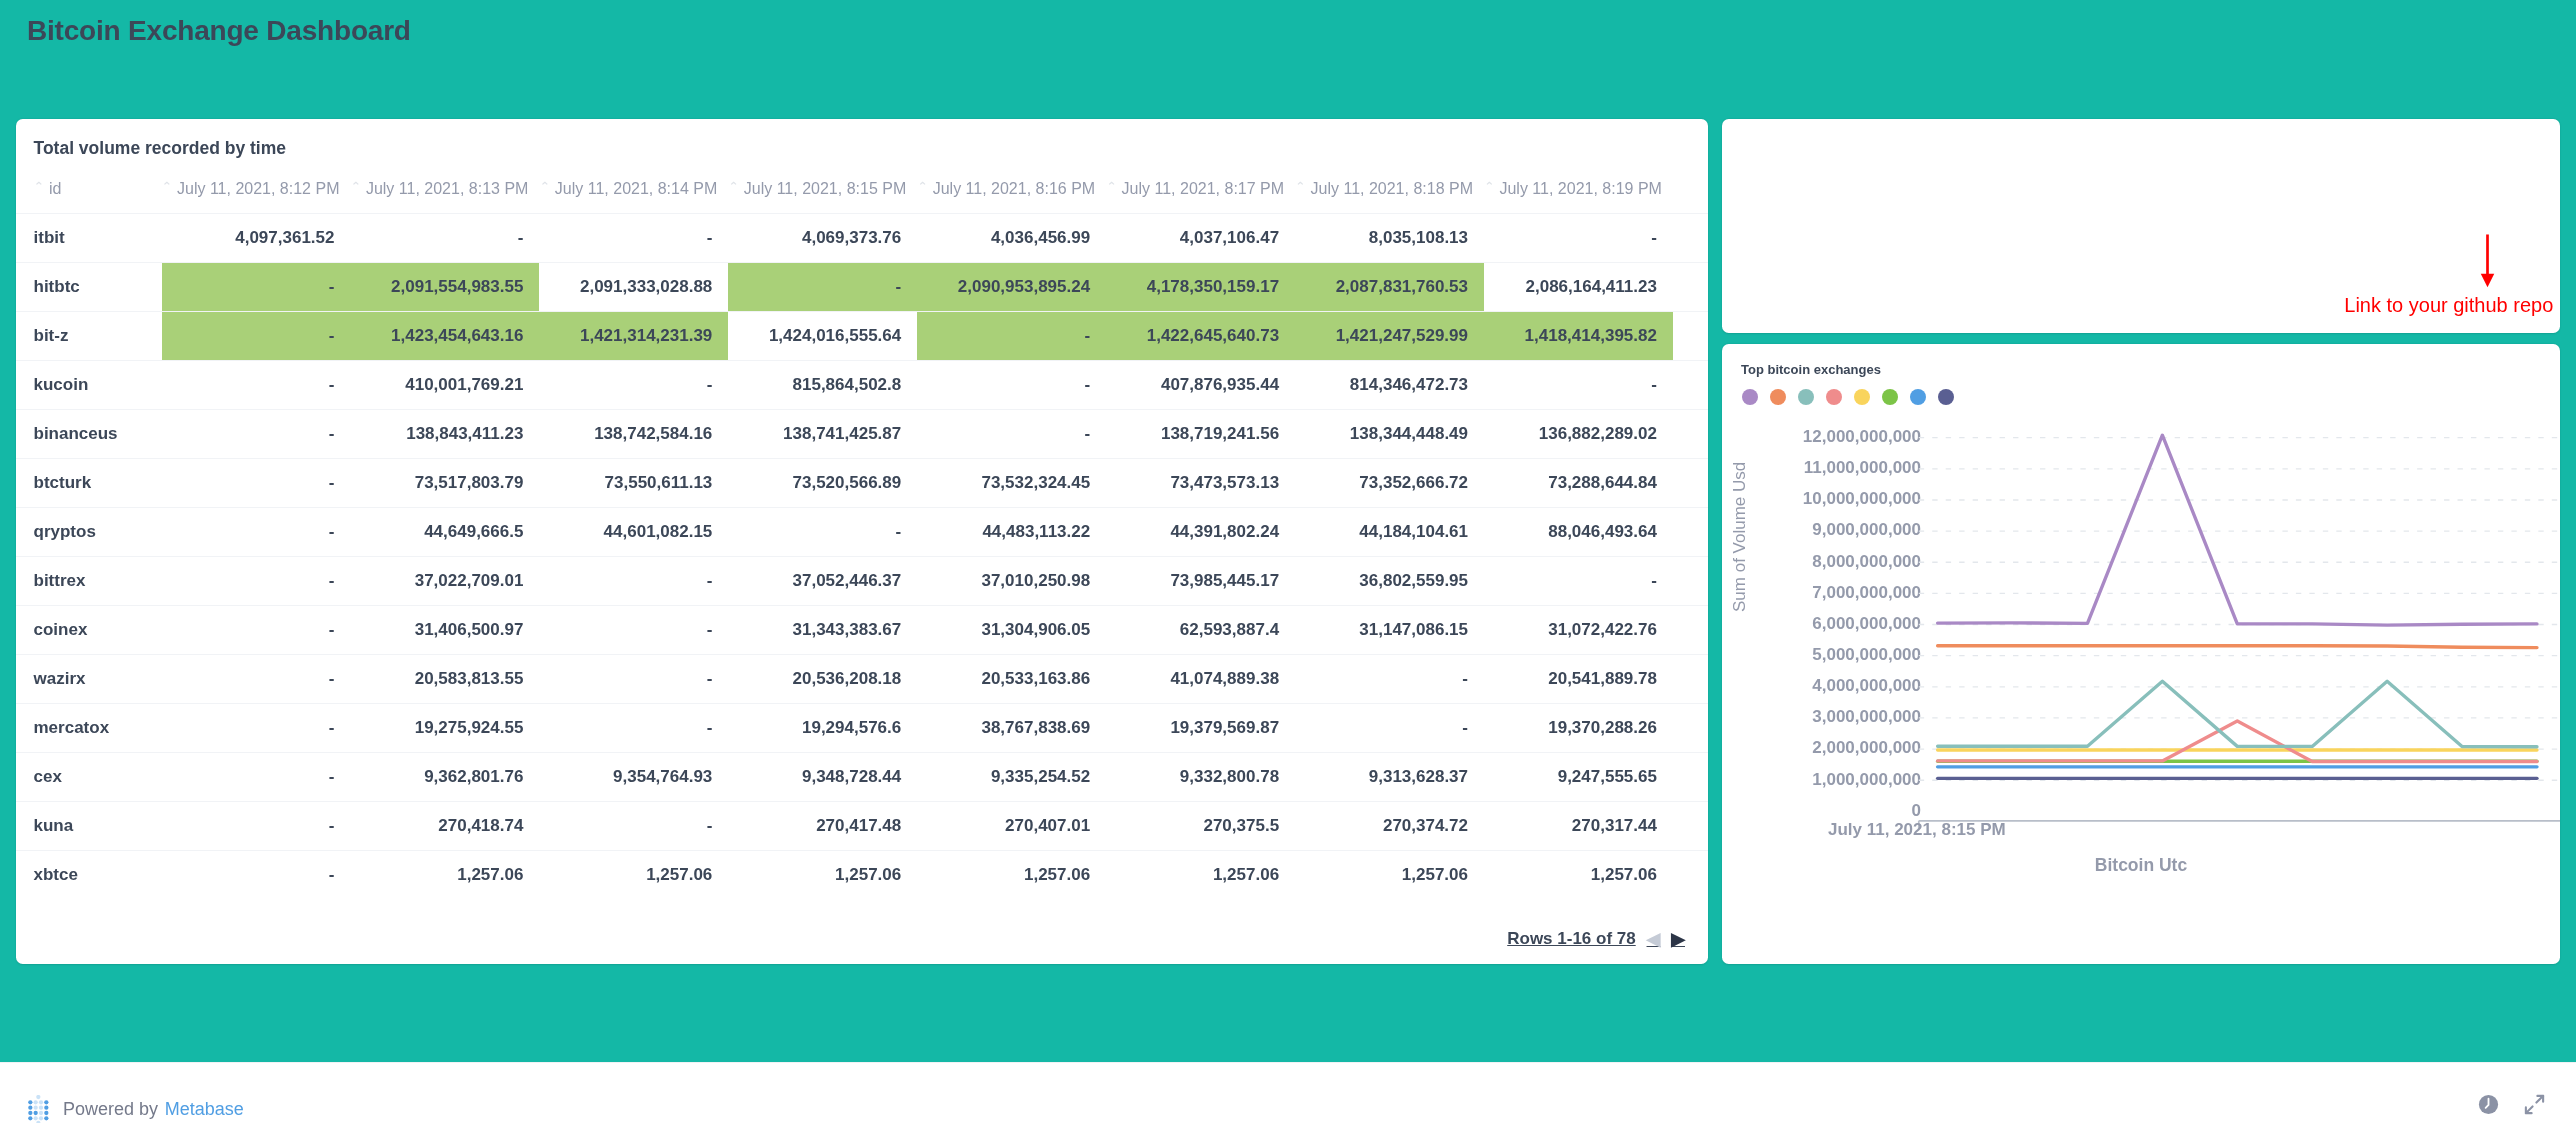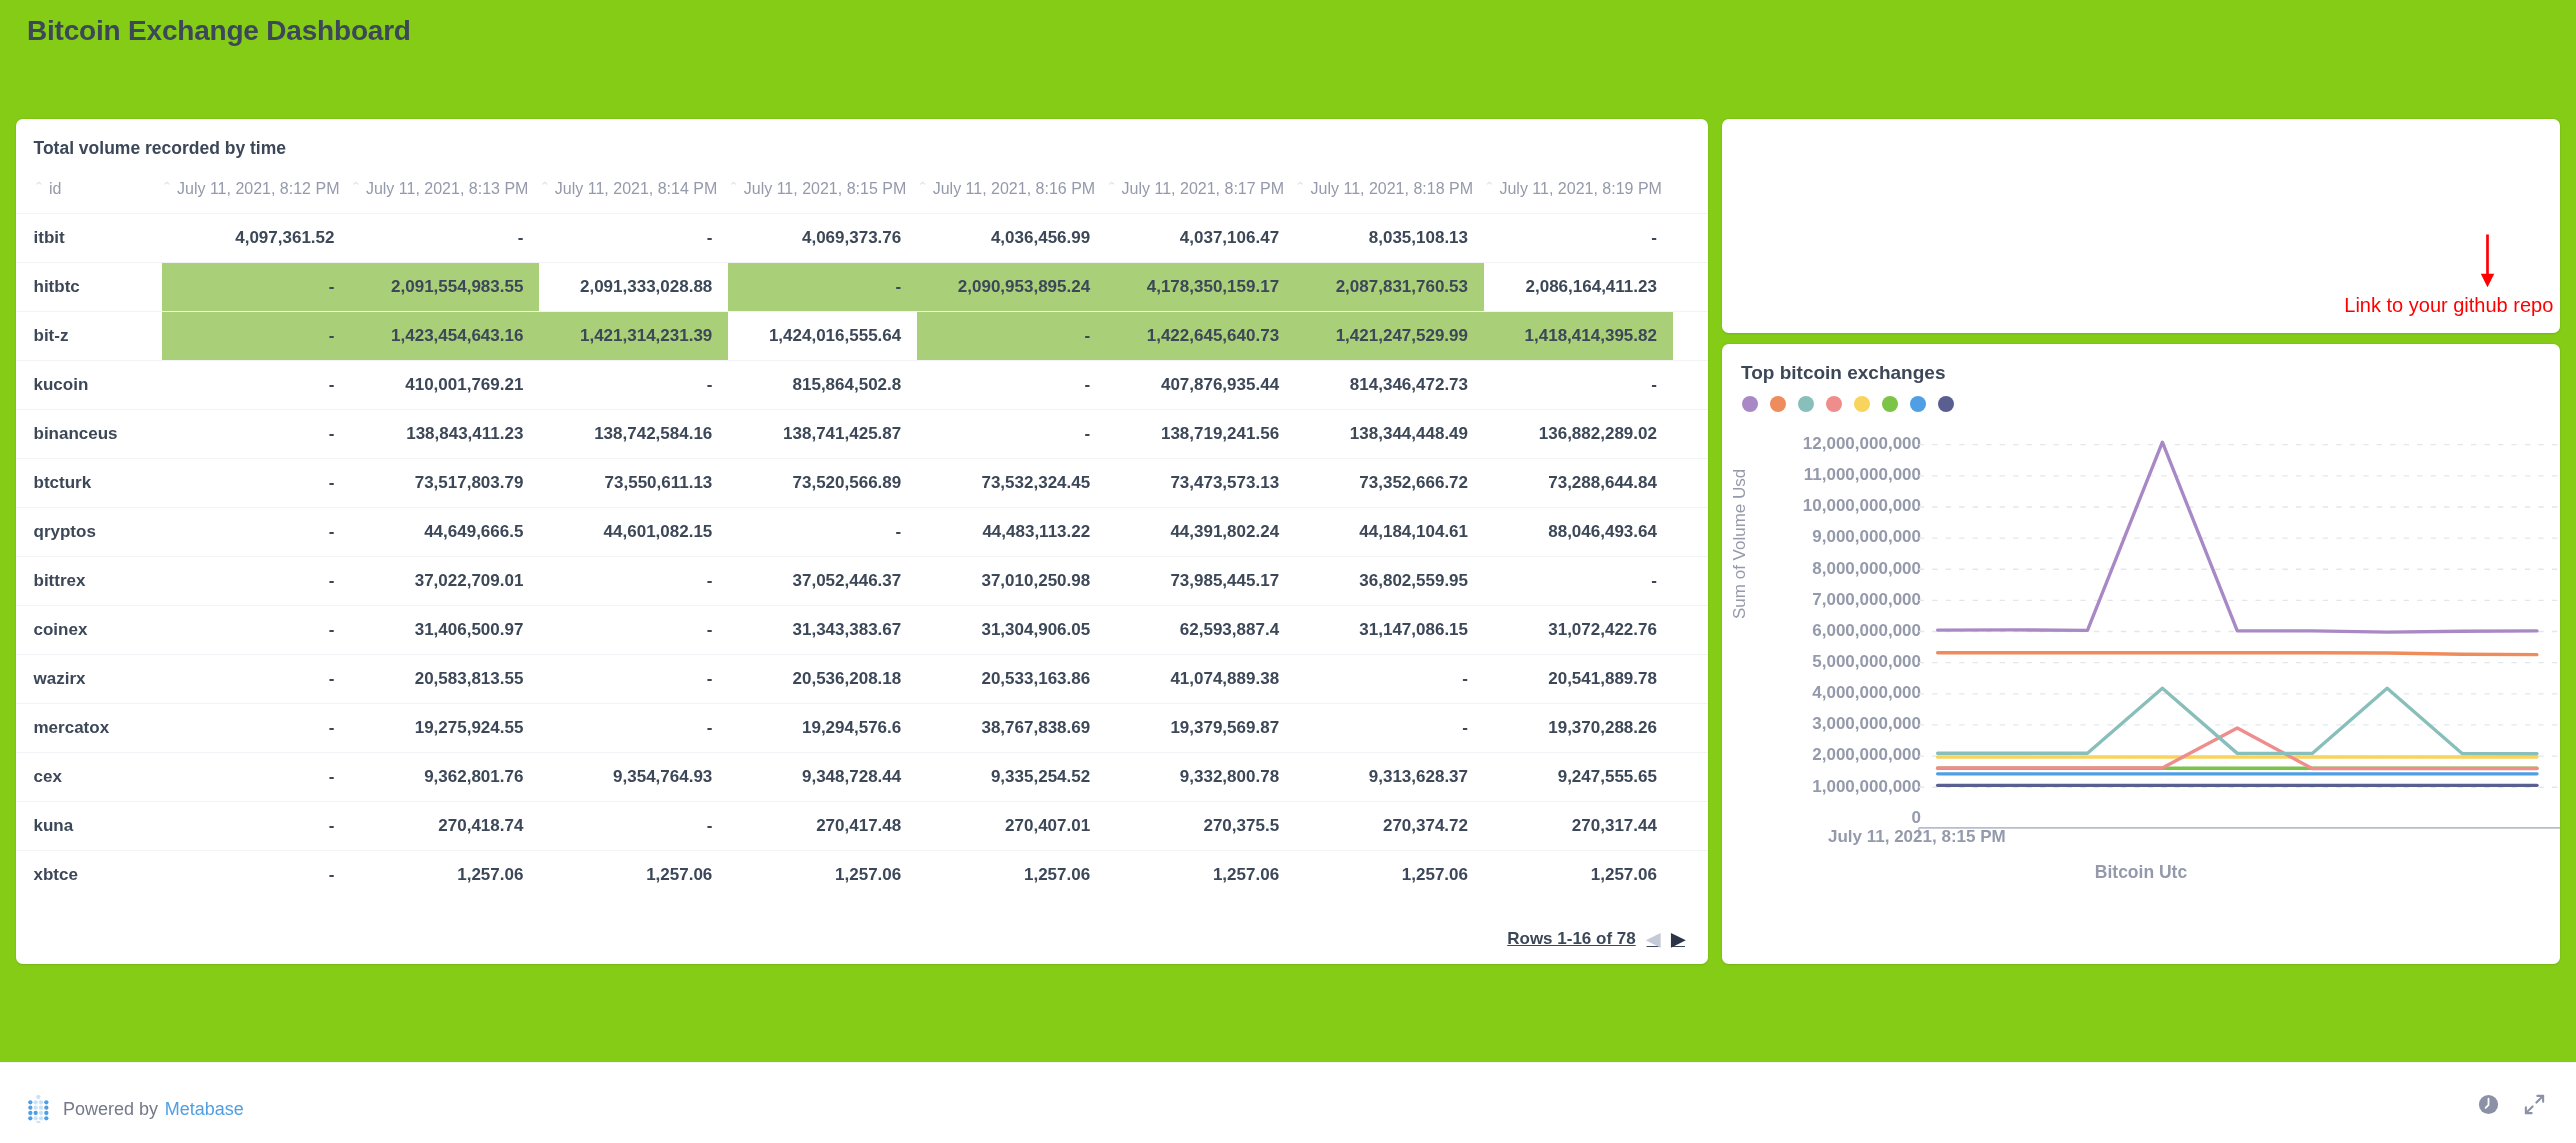--- a/index.html
+++ b/index.html
@@ -6,21 +6,21 @@
   html, body {
     margin: 0; padding: 0;
     width: 2576px; height: 1144px;
     background: #f9fbfc;
     font-family: "Liberation Sans", sans-serif;
     overflow: hidden;
   }
   .page {
     position: relative;
     width: 2576px; height: 1144px;
-    background: #84cc16;
+    background: #14b8a6;
   }
   
   .dash-title {
     position: absolute;
     left: 27px; top: 15px;
     font-size: 28px;
     font-weight: bold;
     color: #3c4758;
     letter-spacing: -0.2px;
   }
@@ -140,21 +140,21 @@
     bottom: 39px;
   }
 
   
   #chart-card {
     left: 1722px; top: 344px;
     width: 838px; height: 620px;
     overflow: hidden;
   }
   .chart-title {
-    font-size: 19px;
+    font-size: 13px;
     font-weight: bold;
     color: #3c4758;
     padding: 17.5px 0 0 19px;
   }
   .legend {
     display: flex;
     gap: 12px;
     padding: 12px 0 0 20px;
   }
   .legend .dot {

